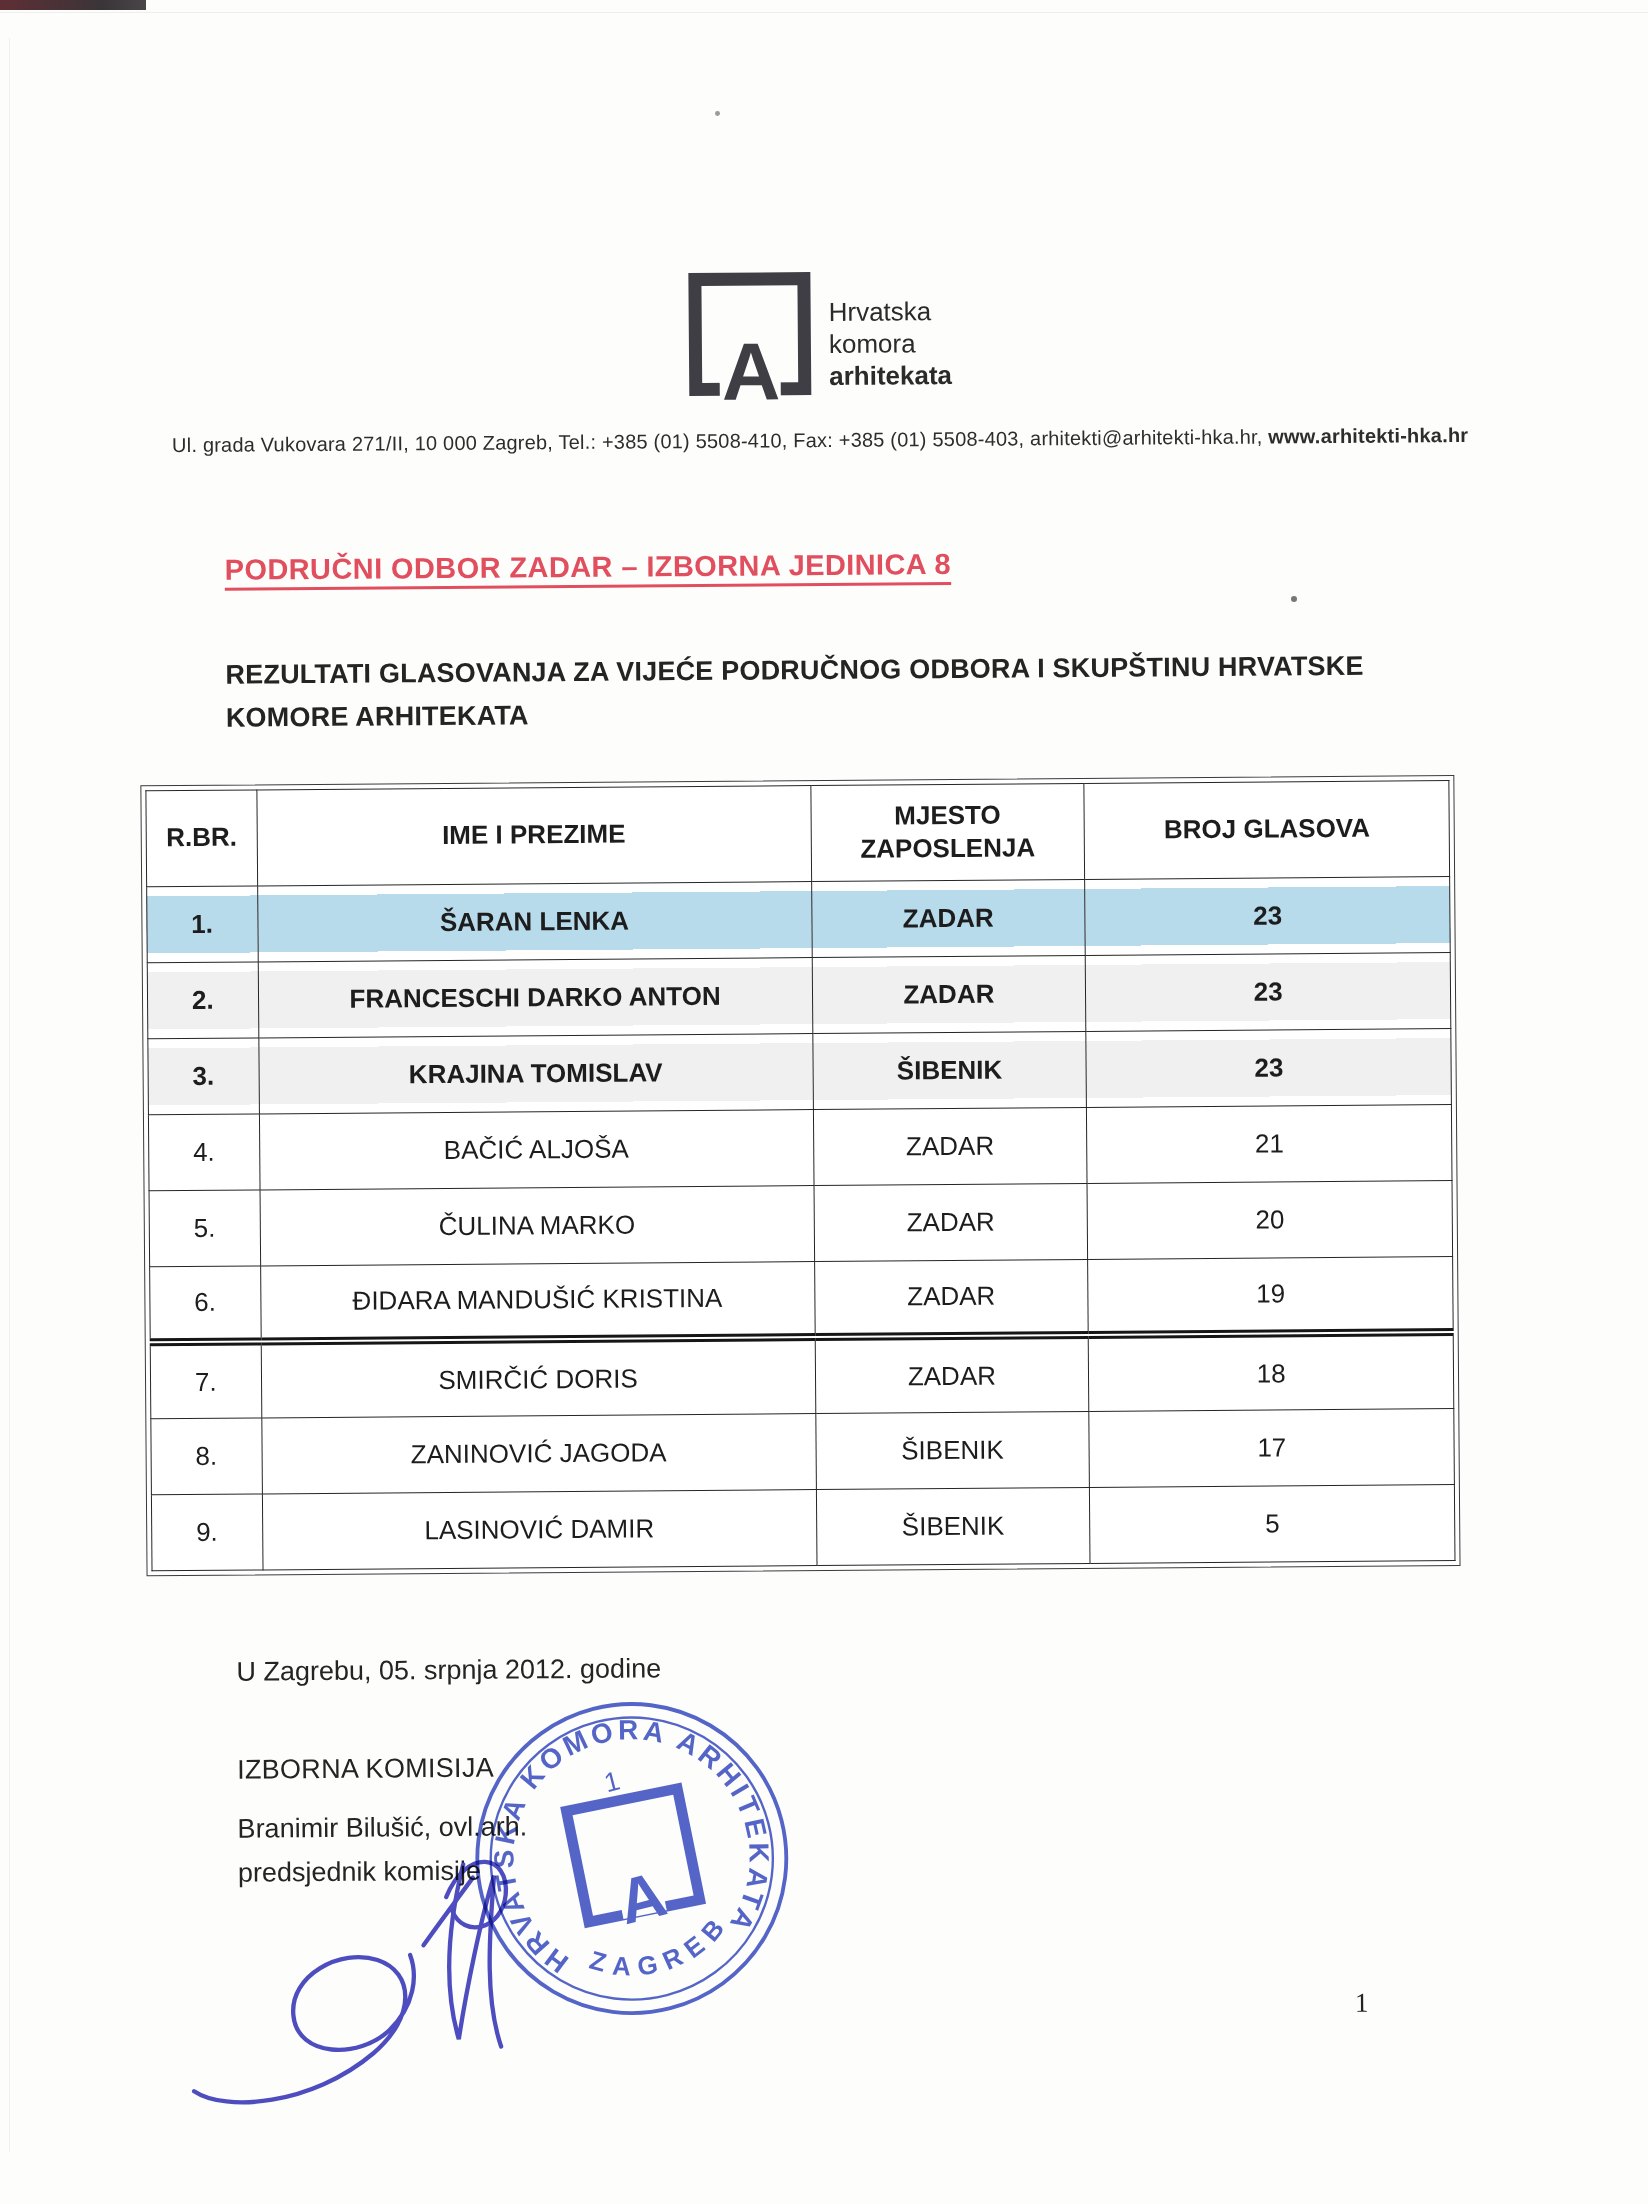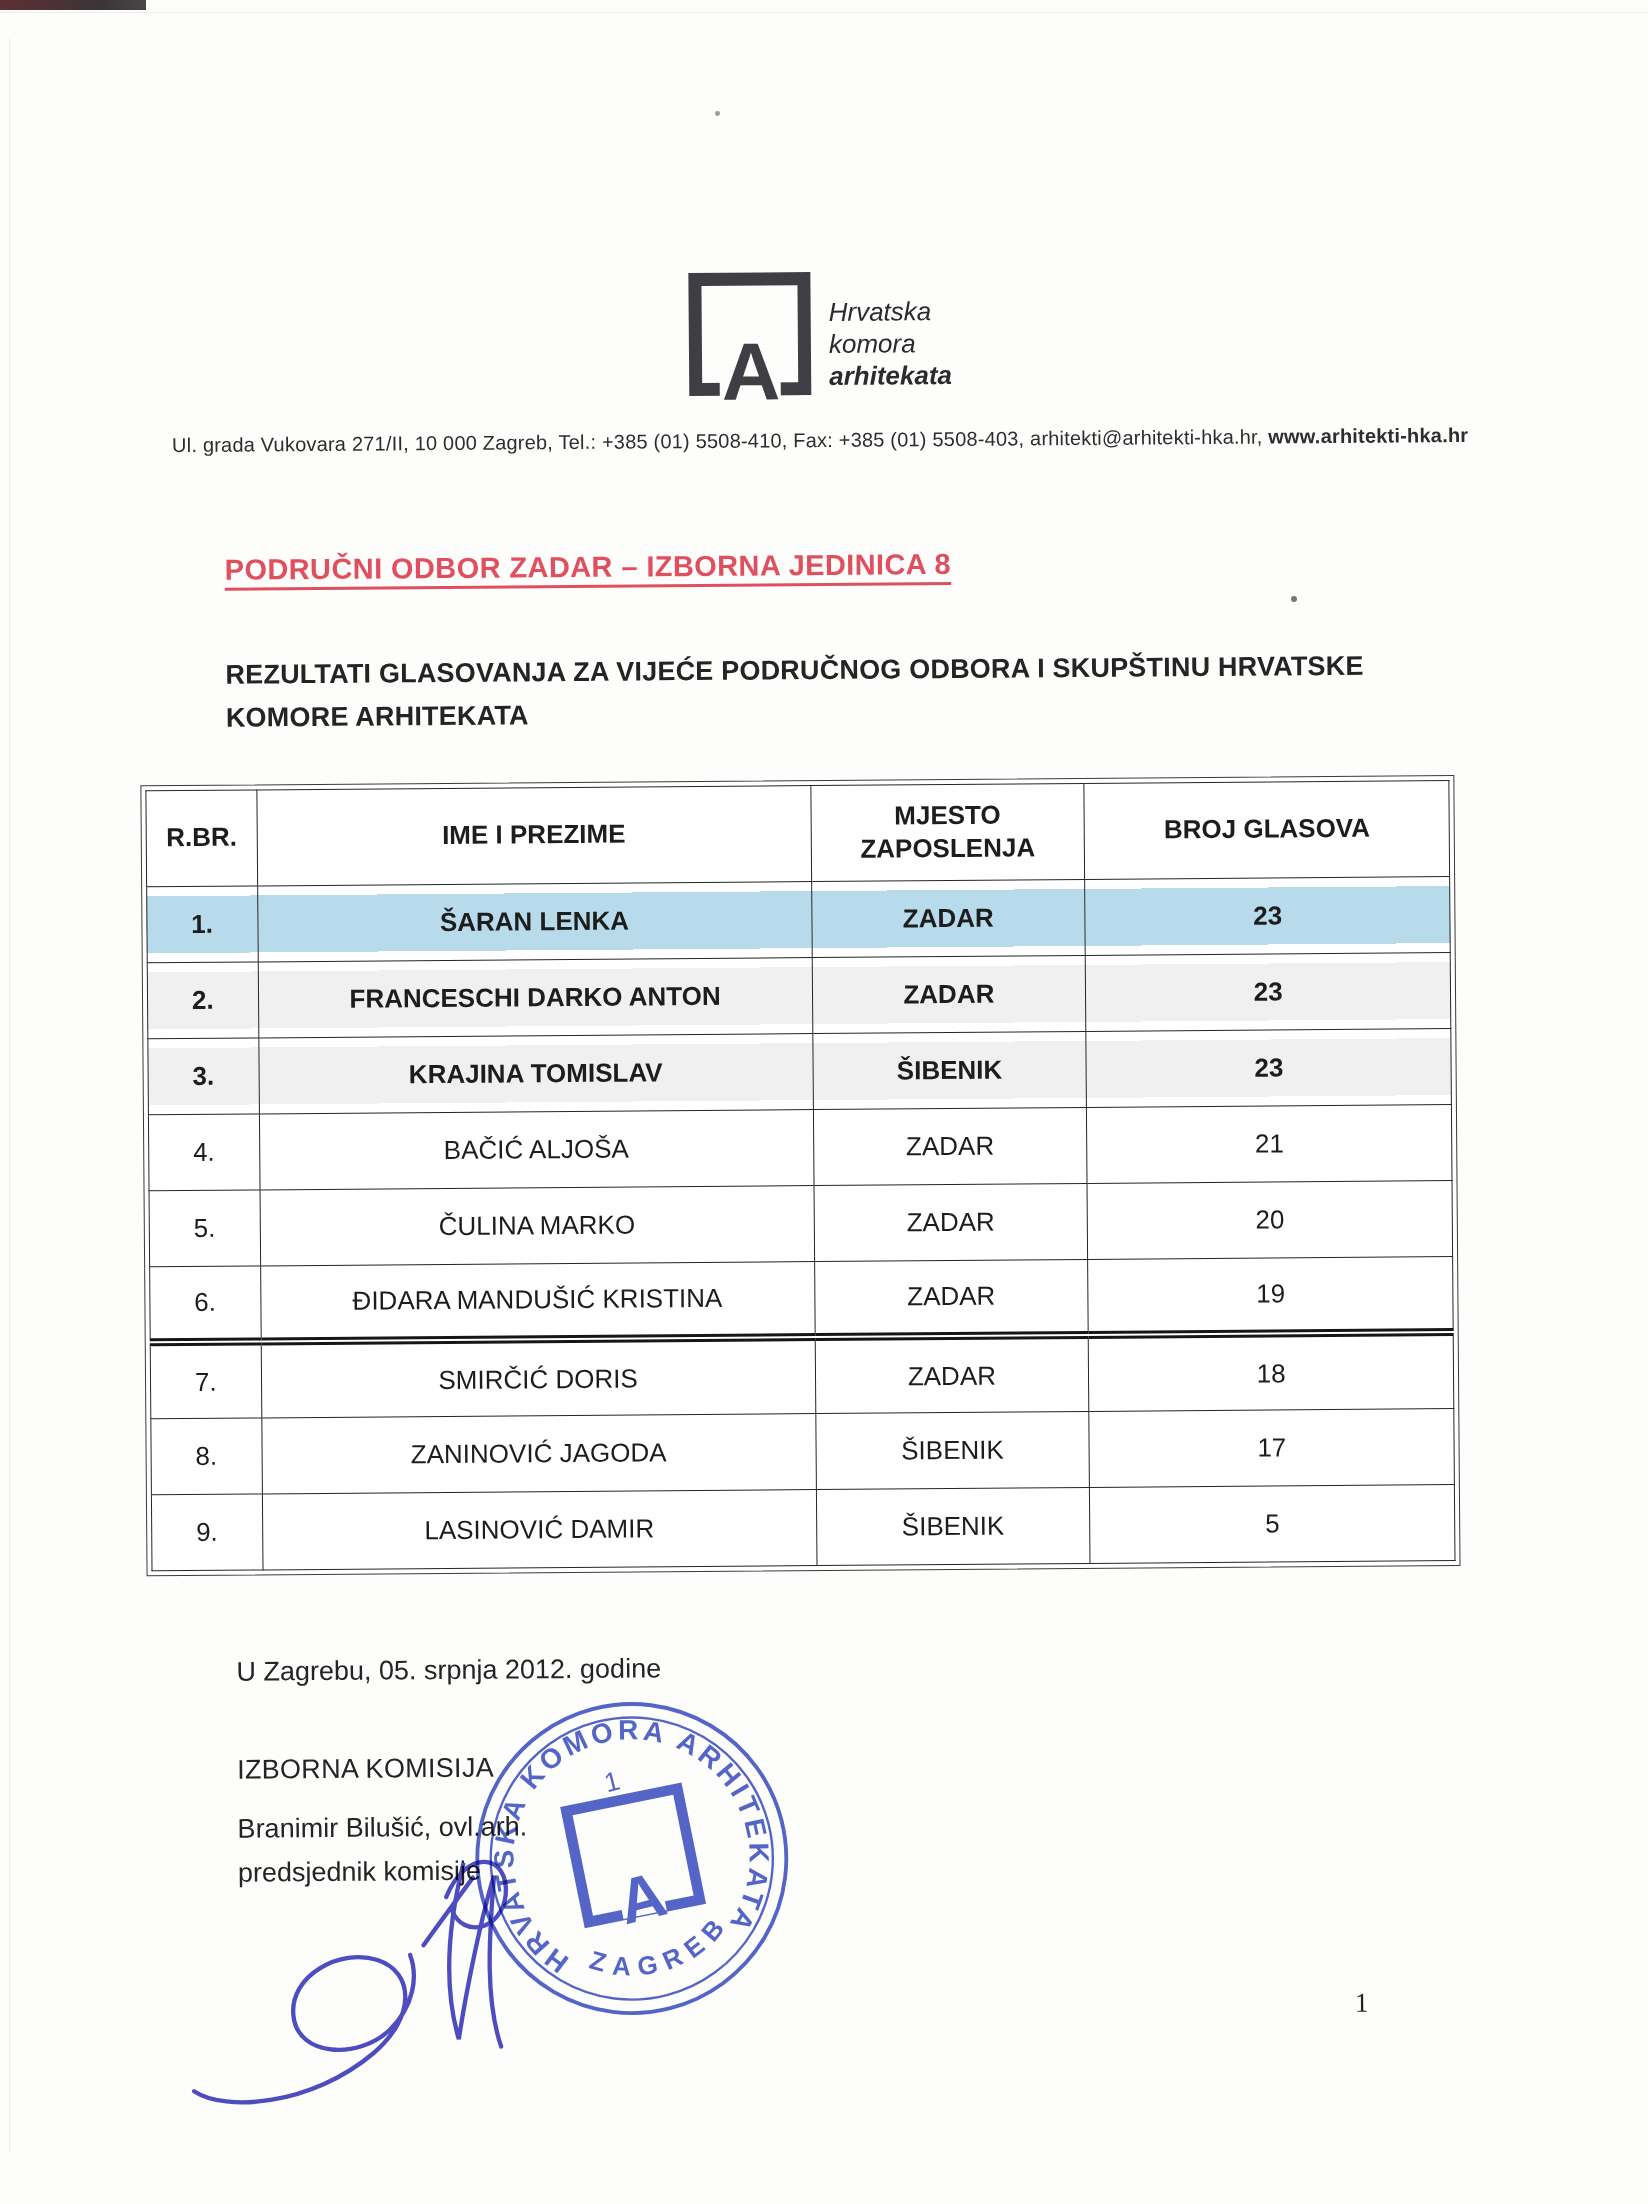--- a/index.html
+++ b/index.html
@@ -29,21 +29,21 @@
   #doc{position:absolute;left:0;top:0;width:1649px;height:2205px;
     transform:rotate(-0.45deg);transform-origin:50% 45%;}
 
   
   .logo-block{position:absolute;left:694px;top:272px;}
   .logo-square{position:relative;width:122px;height:123px;border:13.4px solid #3e3e44;}
   .logo-a-gap{position:absolute;left:50%;bottom:-15.4px;transform:translateX(-50%);
     width:61px;height:17.3px;background:#fdfdfc;}
   .logo-a{position:absolute;left:50%;bottom:-30px;transform:translateX(-50%);
     font-size:81px;font-weight:700;line-height:1;color:#3e3e44;letter-spacing:-1.9px;}
-  .logo-text{position:absolute;left:834px;top:296px;font-size:26px;line-height:1.24;color:#2b2b2b;font-style:italic;}
+  .logo-text{position:absolute;left:834px;top:296px;font-size:26px;line-height:1.24;color:#2b2b2b;}
   .logo-text .bold{font-weight:700;}
 
   
   .address{position:absolute;left:0;top:429px;width:100%;text-align:center;
     font-size:20px;color:#2d2d2d;letter-spacing:0.2px;}
   .address .site{font-weight:700;}
 
   
   .red-title{position:absolute;left:228px;top:549px;
     font-size:29px;font-weight:700;color:var(--red);letter-spacing:0.4px;

